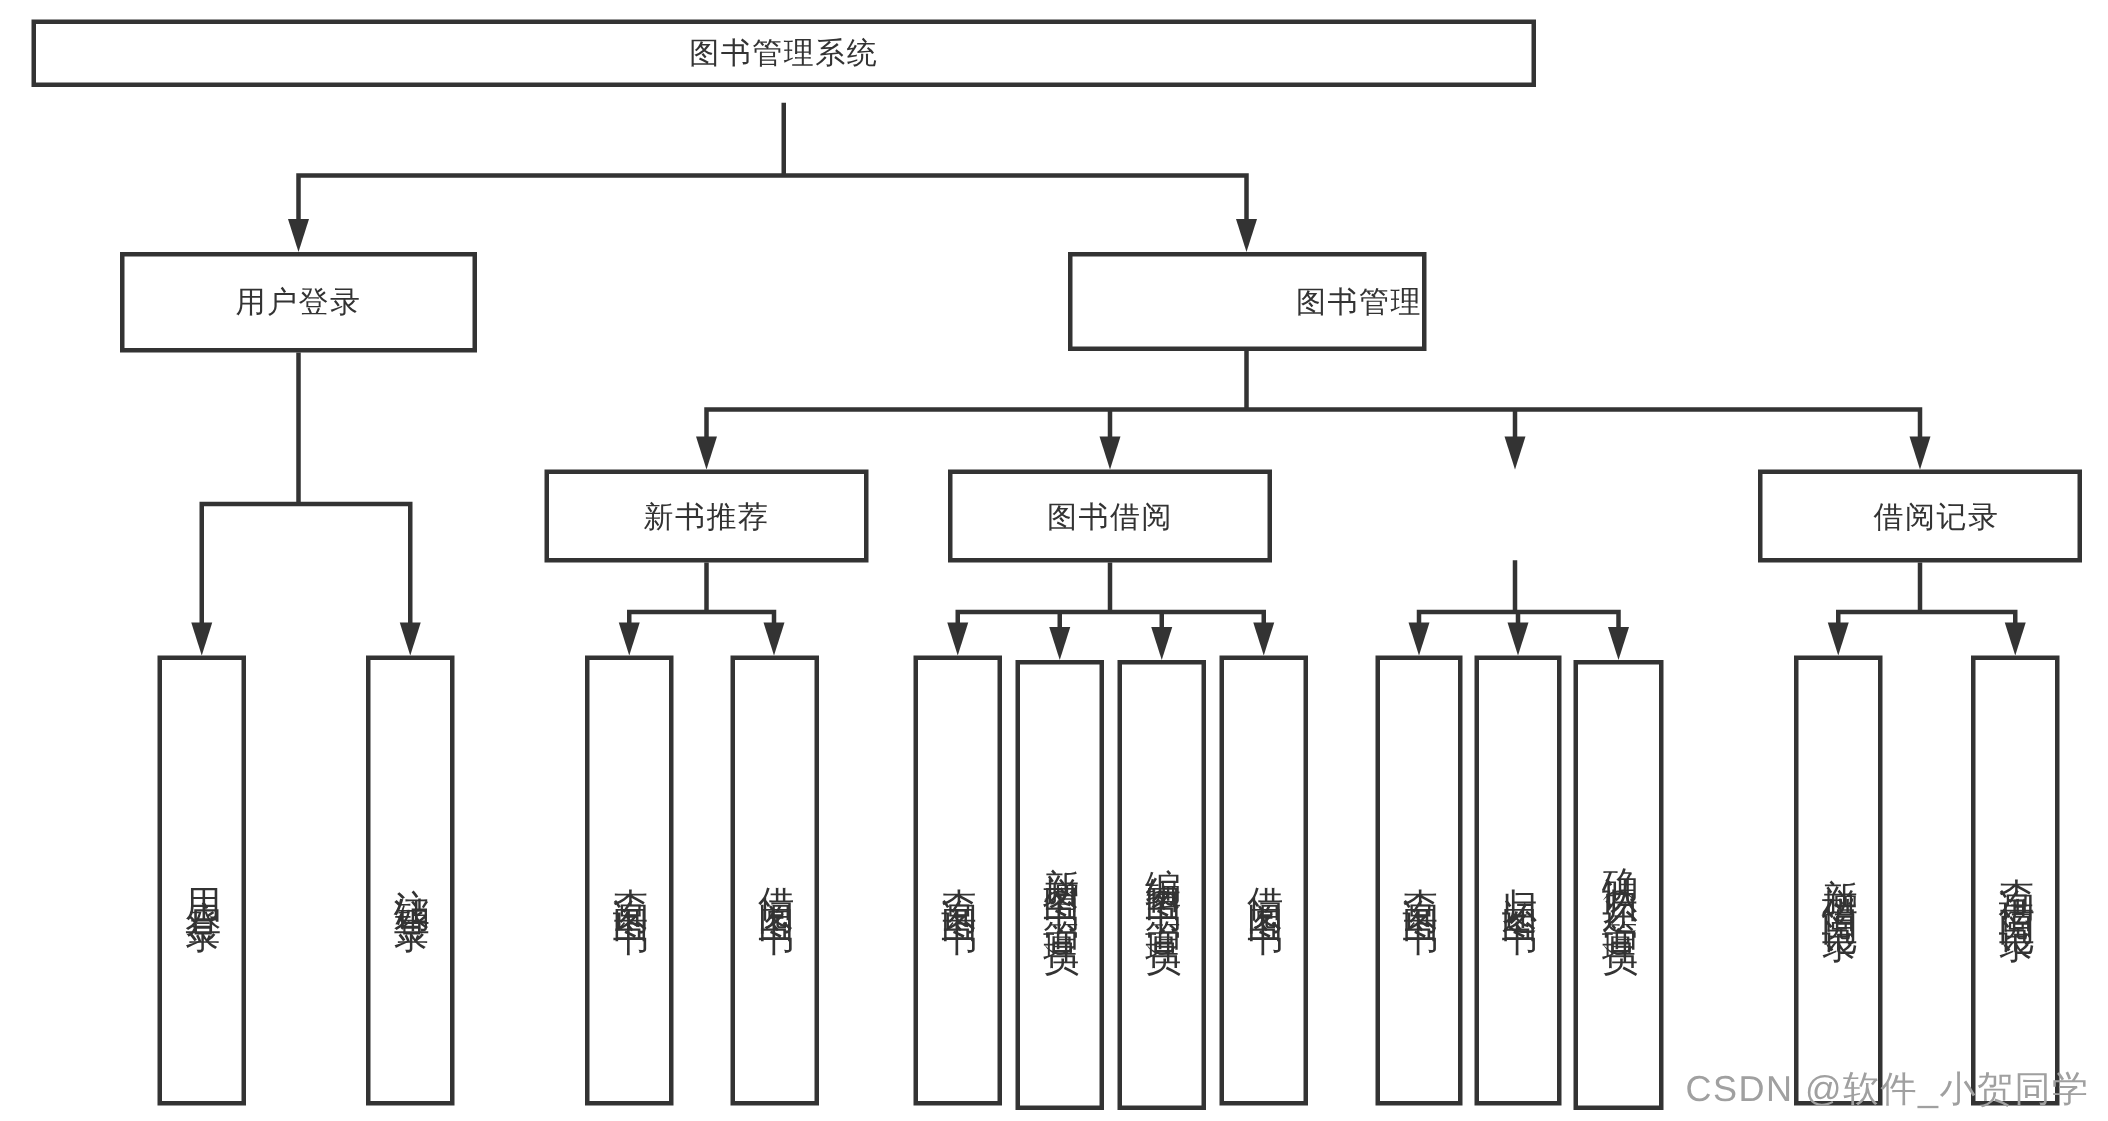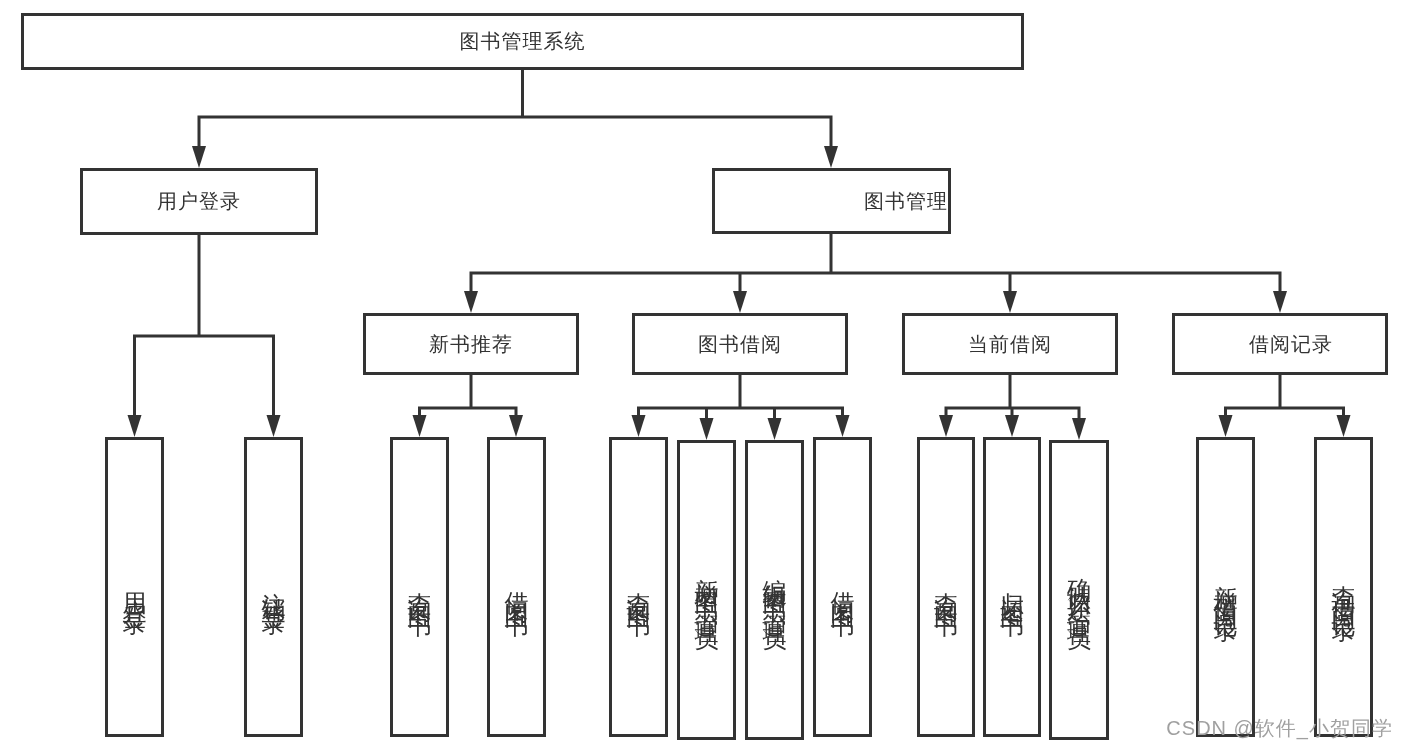--- a/index.html
+++ b/index.html
@@ -52,21 +52,21 @@
     text-orientation: mixed;
     font-size: 24px;
     letter-spacing: 7px;
     line-height: 1;
     color: var(--color-text);
   }
   .watermark {
     position: absolute;
     right: 12px;
     bottom: 5px;
-    font-size: 20px;
+    font-size: 24px;
     color: var(--color-watermark);
     z-index: 3;
     letter-spacing: 1px;
     white-space: nowrap;
   }
 </style>
 </head>
 <body>
 
 <div class="stage">
@@ -100,39 +100,36 @@
     <path d="M1010 375 V408 M946 408 H1079 M946 408 V416 M1012 408 V416 M1079 408 V419"></path>
     <polygon points="939,415 953,415 946,437"></polygon>
     <polygon points="1005,415 1019,415 1012,437"></polygon>
     <polygon points="1072,418 1086,418 1079,440"></polygon>
 
     <path d="M1280 375 V408 M1225.5 408 H1343.5 M1225.5 408 V416 M1343.5 408 V416"></path>
     <polygon points="1218.5,415 1232.5,415 1225.5,437"></polygon>
     <polygon points="1336.5,415 1350.5,415 1343.5,437"></polygon>
   </svg>
 
-  <div class="box" style="left:21px; top:13px; width:1003px; height:57px;">
+  <div class="box" style="left:21px; top:13px; width:1003px; height:45px;">
     <span class="hlabel">图书管理系统</span>
   </div>
 
   <div class="box" style="left:80px; top:168px; width:238px; height:67px;">
     <span class="hlabel">用户登录</span>
   </div>
   <div class="box" style="left:712px; top:168px; width:239px; height:66px;justify-content:flex-end;">
     <span class="hlabel">图书管理</span>
   </div>
 
   <div class="box" style="left:632px; top:313px; width:216px; height:62px;">
     <span class="hlabel">图书借阅</span>
   </div>
   <div class="box" style="left:363px; top:313px; width:216px; height:62px;">
     <span class="hlabel">新书推荐</span>
-  </div>
-  <div class="box" style="left:902px; top:313px; width:216px; height:62px;">
-    <span class="hlabel">当前借阅</span>
   </div>
   <div class="box" style="left:1172px; top:313px; width:216px; height:62px;padding-left:22px;">
     <span class="hlabel">借阅记录</span>
   </div>
 
   <div class="box leaf" style="left:105px;">
     <span class="vlabel">用户登录</span>
   </div>
   <div class="box leaf" style="left:244px;">
     <span class="vlabel">注销登录</span>

